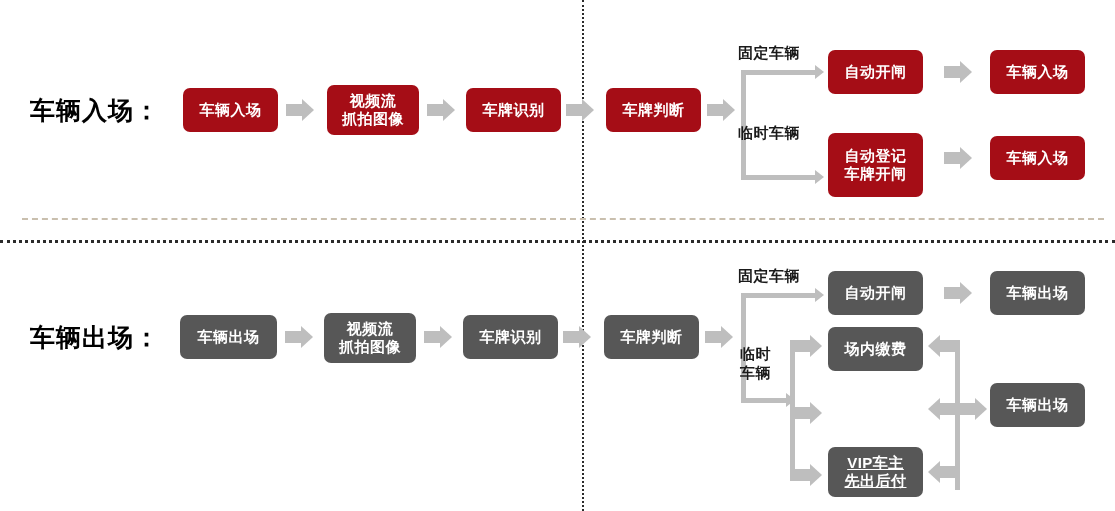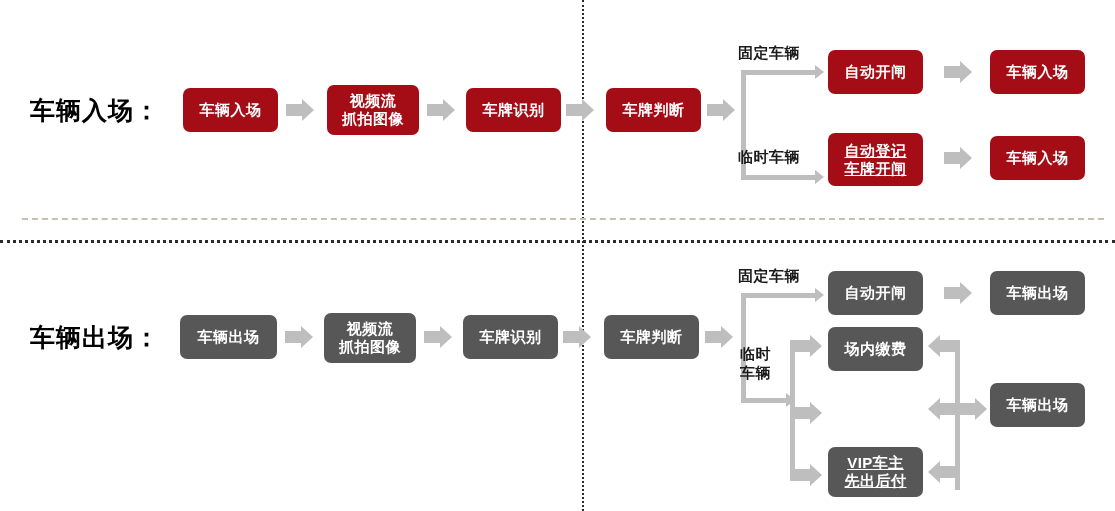--- a/index.html
+++ b/index.html
@@ -151,32 +151,32 @@
     <div class="head" style="left:16px; top:-11px;"></div>
   </div>
 
   <div class="line-v" style="left:741px; top:70px; height:110px;"></div>
   <div class="line-h" style="left:741px; top:70px; width:76px;"></div>
   <div class="tip-r" style="left:815px; top:65px;"></div>
   <div class="line-h" style="left:741px; top:175px; width:76px;"></div>
   <div class="tip-r" style="left:815px; top:170px;"></div>
 
   <div class="branch-label" style="left:738px; top:44px;">固定车辆</div>
-  <div class="branch-label" style="left:738px; top:148px;text-align:center;">临时车辆</div>
+  <div class="branch-label" style="left:738px; top:124px;text-align:center;">临时车辆</div>
 
   <div class="node red" style="left:828px; top:50px; width:95px; height:44px;">自动开闸</div>
 
   <div class="arrow-r" style="left:944px; top:72px;">
     <div class="shaft" style="left:0px; top:-6px; width:18px; height:12px;"></div>
     <div class="head" style="left:16px; top:-11px;"></div>
   </div>
 
   <div class="node red" style="left:990px; top:50px; width:95px; height:44px;">车辆入场</div>
 
-  <div class="node red" style="left:828px; top:133px; width:95px; height:53px;text-decoration:underline;">自动登记
+  <div class="node red" style="left:828px; top:133px; width:95px; height:64px;">自动登记
 车牌开闸</div>
 
   <div class="arrow-r" style="left:944px; top:158px;">
     <div class="shaft" style="left:0px; top:-6px; width:18px; height:12px;"></div>
     <div class="head" style="left:16px; top:-11px;"></div>
   </div>
 
   <div class="node red" style="left:990px; top:136px; width:95px; height:44px;">车辆入场</div>
 
   <div class="section-title" style="left:30px; top:325px;">车辆出场：</div>

